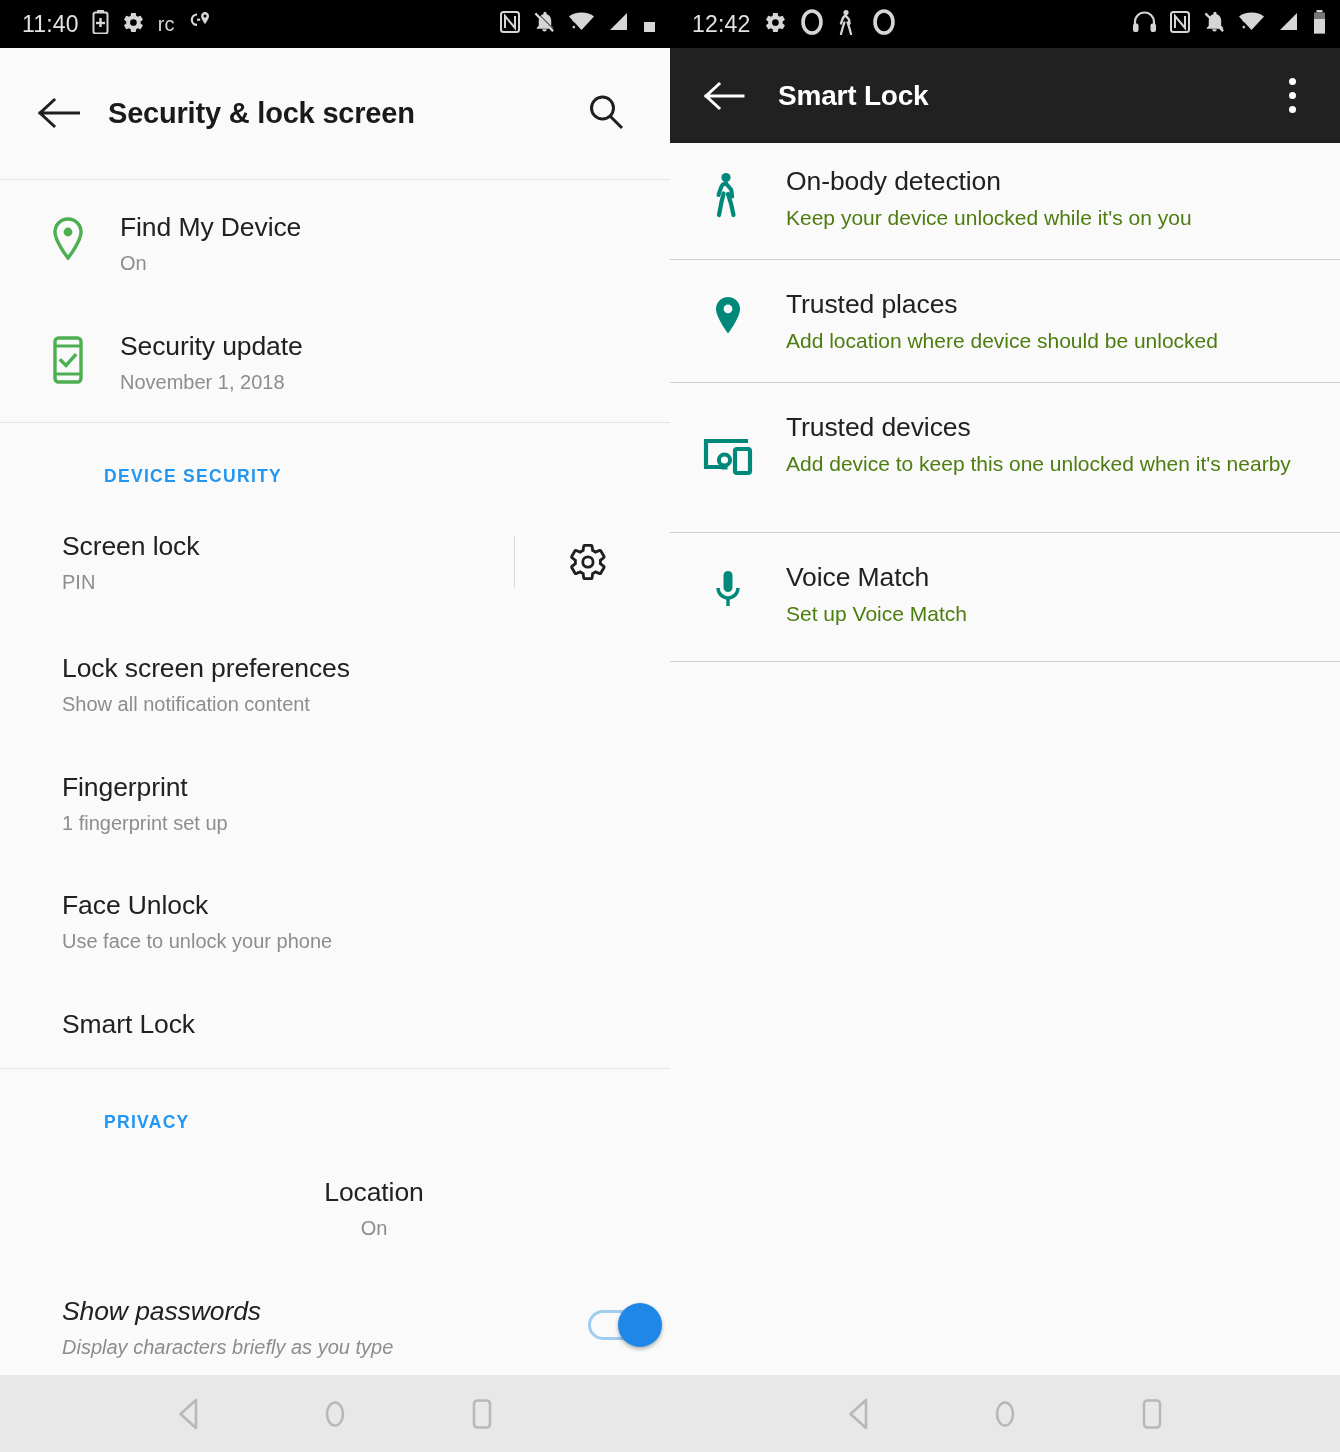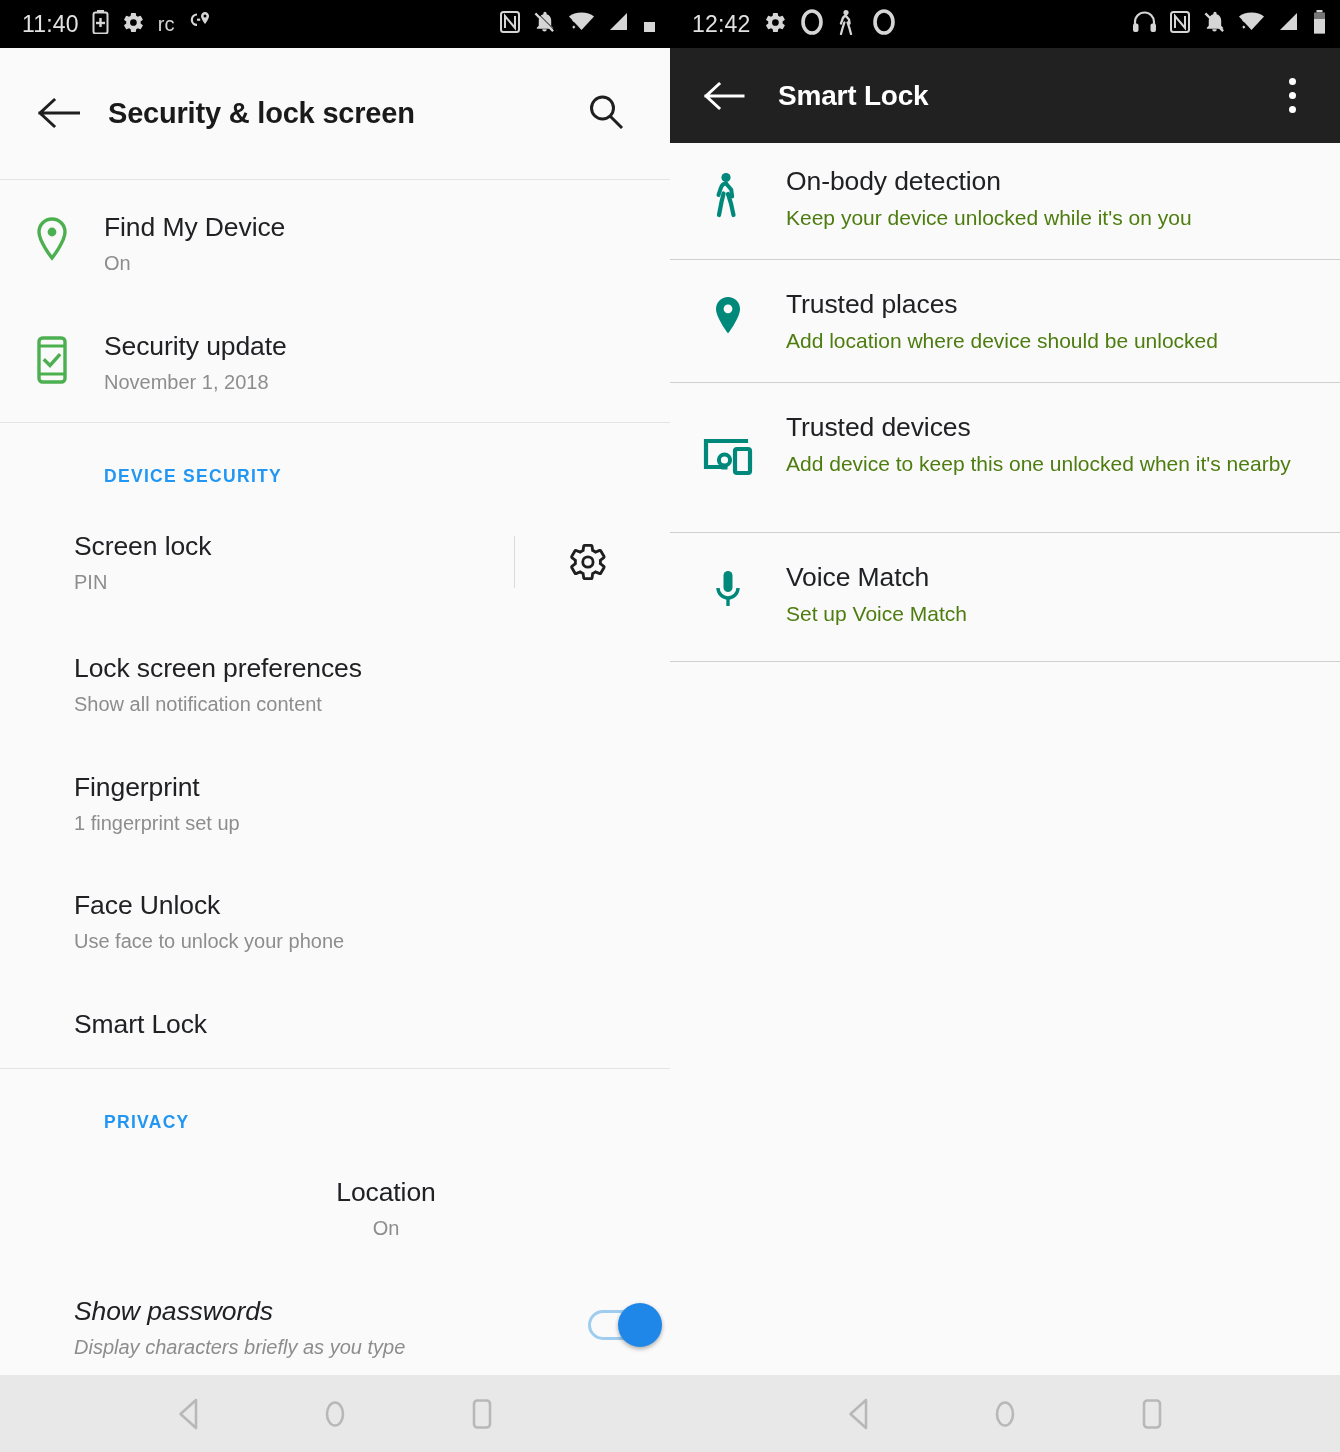--- a/index.html
+++ b/index.html
@@ -39,31 +39,31 @@
   .appbar-title-light{
     font-size:29px;font-weight:bold;color:#1a1a1a;margin-left:22px;letter-spacing:-.2px;
   }
   .appbar-light .spacer{flex:1;}
   .search-btn{width:56px;height:56px;display:flex;align-items:center;justify-content:center;}
 
   .hair{position:absolute;left:0;width:100%;height:1px;background:#e4e4e4;}
 
   
   .row{
-    position:absolute;left:0;width:100%;
+    position:absolute;left:16px;width:100%;
     display:flex;align-items:flex-start;
     box-sizing:border-box;
   }
   .row-icon{
     width:104px;flex:0 0 104px;display:flex;justify-content:center;padding-top:4px;
   }
   .row-text{flex:1;min-width:0;}
   .row-title{font-size:26.5px;color:#202124;line-height:1.15;letter-spacing:-.1px;}
   .row-sub{font-size:20px;color:#8d8d8d;margin-top:9px;line-height:1.2;}
-  .row-noicon{padding-left:46px;margin-left:28px;}
+  .row-noicon{padding-left:46px;}
 
   .section-head{
     position:absolute;left:104px;font-size:17.5px;font-weight:bold;
     color:#2196f3;letter-spacing:1.3px;
   }
 
   .gear-cell{
     position:absolute;display:flex;align-items:center;
   }
   .vdiv{width:1px;height:52px;background:#dadada;}

